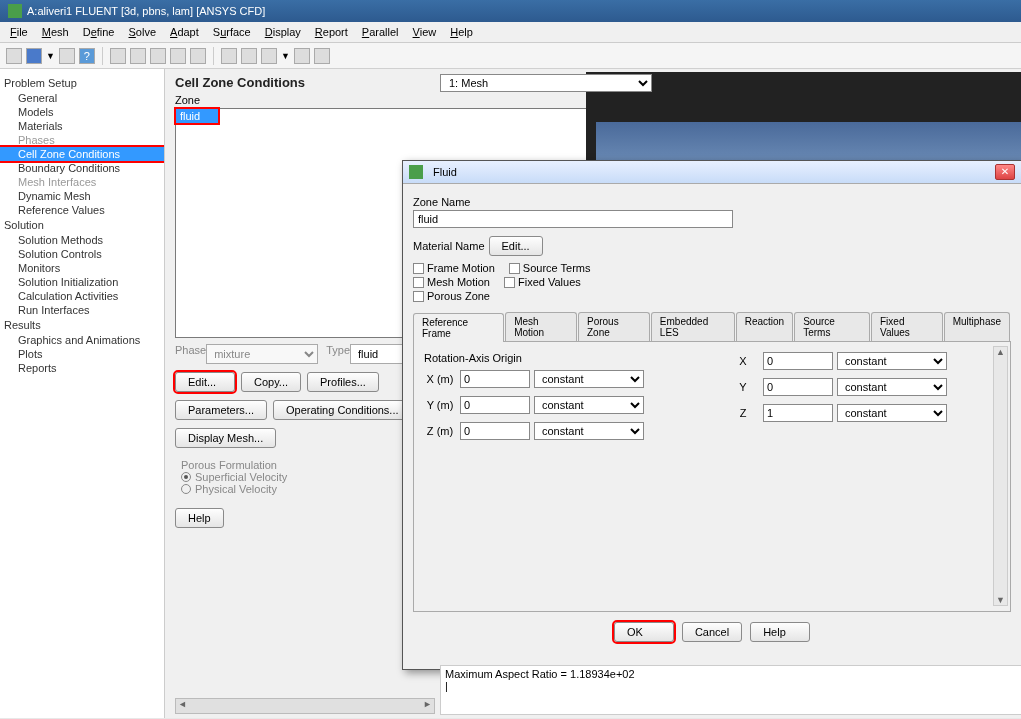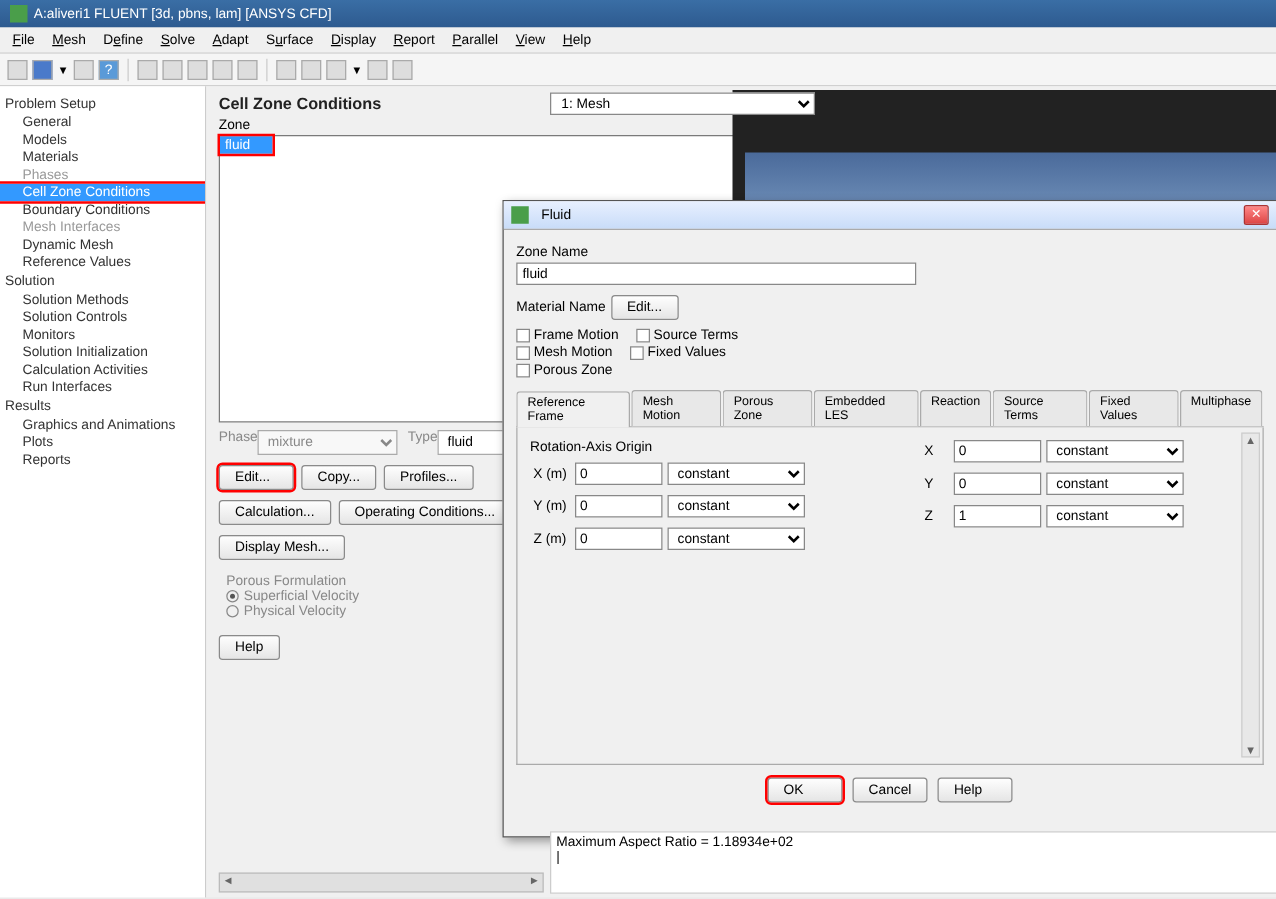--- a/index.html
+++ b/index.html
@@ -178,21 +178,21 @@
         <input style="width: 26px;" value="2">
       </div>
     </div>
 
     <div class="btn-row">
       <span class="btn highlight">Edit...</span>
       <span class="btn">Copy...</span>
       <span class="btn">Profiles...</span>
     </div>
     <div class="btn-row">
-      <span class="btn">Calculation...</span>
+      <span class="btn">Parameters...</span>
       <span class="btn">Operating Conditions...</span>
     </div>
     <div class="btn-row">
       <span class="btn">Display Mesh...</span>
     </div>
 
     <div class="porous-box">
       <div>Porous Formulation</div>
       <div class="radio">
           <span class="radio-dot on"></span>

